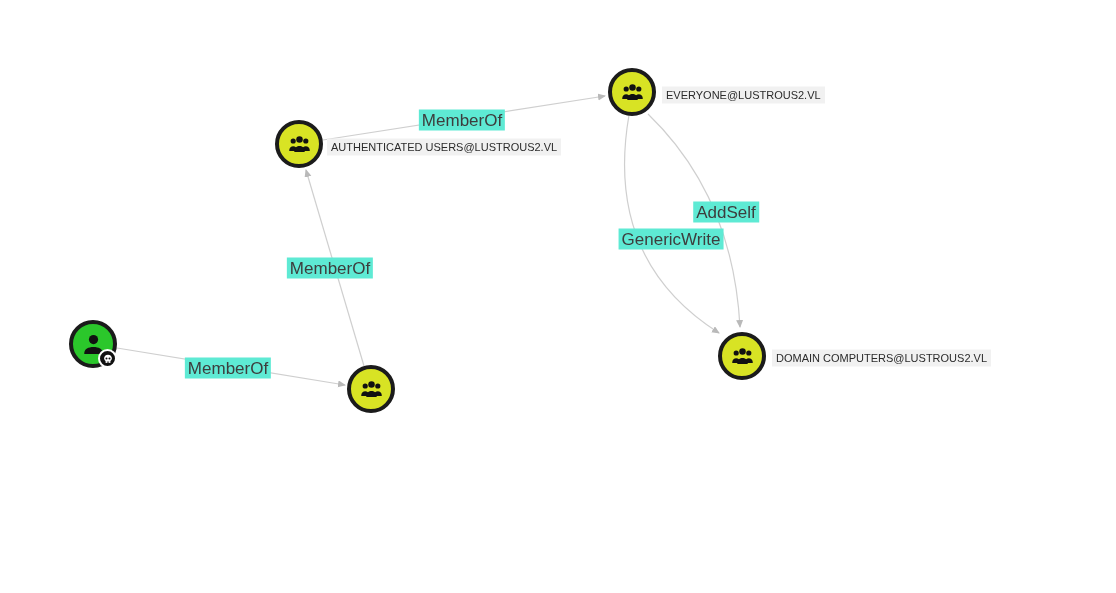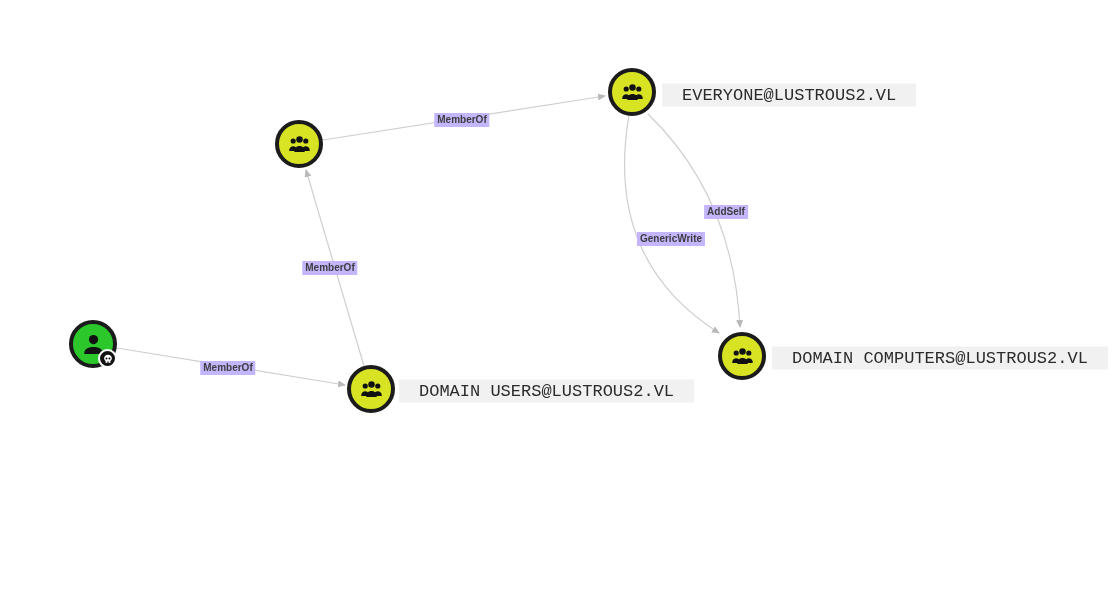--- a/index.html
+++ b/index.html
@@ -38,38 +38,36 @@
     border-radius: 50%;
     display: flex; align-items: center; justify-content: center;
   }
   .badge svg { width: 12px; height: 12px; display: block; }
 
   .node-label {
     position: absolute;
     transform: translateY(-50%);
     background: #f1f1f1;
     color: #2b2b2b;
-    font-size: 17px;
+    font-size: 11px;
     line-height: 1;
-    padding: 3px 20px;
+    padding: 3px 4px;
     white-space: nowrap;
-    font-family: Liberation Mono, monospace;
   }
 
   .edge-label {
     position: absolute;
     transform: translate(-50%, -50%);
-    background: #c4b5fd;
+    background: #5eead4;
     color: #3d3d3d;
-    font-size: 10px;
+    font-size: 17px;
     line-height: 1;
     padding: 2px 3px;
     white-space: nowrap;
     cursor: pointer;
-    font-weight: bold;
   }
 </style>
 </head>
 <body>
 
 <div class="canvas">
 
   <svg class="edges" width="1116" height="593" viewBox="0 0 1116 593">
     <defs>
       <marker id="arrow" markerWidth="9" markerHeight="8" refX="7" refY="3.5" orient="auto" markerUnits="userSpaceOnUse">
@@ -108,20 +106,21 @@
   <div class="node" style="left: 275px; top: 120px; background: rgb(216, 227, 36);">
     <svg class="glyph" viewBox="0 0 24 24">
       <circle cx="6.4" cy="8.9" r="2.3" fill="#111"></circle>
       <path d="M2.9,16.9 c0,-2.3 1.8,-3.4 3.5,-3.4 s3.5,1.1 3.5,3.4 v0.8 H2.9 z" fill="#111"></path>
       <circle cx="17.6" cy="8.9" r="2.3" fill="#111"></circle>
       <path d="M14.1,16.9 c0,-2.3 1.8,-3.4 3.5,-3.4 s3.5,1.1 3.5,3.4 v0.8 h-7 z" fill="#111"></path>
       <circle cx="12" cy="7.6" r="2.9" fill="#111"></circle>
       <path d="M7.4,17.7 c0,-3 2.3,-4.4 4.6,-4.4 s4.6,1.4 4.6,4.4 v1 H7.4 z" fill="#111"></path>
     </svg>
   </div>
+  <div class="node-label" style="left:327px; top:147px;">AUTHENTICATED USERS@LUSTROUS2.VL</div>
 
   <div class="node" style="left: 608px; top: 68px; background: rgb(216, 227, 36);">
     <svg class="glyph" viewBox="0 0 24 24">
       <circle cx="6.4" cy="8.9" r="2.3" fill="#111"></circle>
       <path d="M2.9,16.9 c0,-2.3 1.8,-3.4 3.5,-3.4 s3.5,1.1 3.5,3.4 v0.8 H2.9 z" fill="#111"></path>
       <circle cx="17.6" cy="8.9" r="2.3" fill="#111"></circle>
       <path d="M14.1,16.9 c0,-2.3 1.8,-3.4 3.5,-3.4 s3.5,1.1 3.5,3.4 v0.8 h-7 z" fill="#111"></path>
       <circle cx="12" cy="7.6" r="2.9" fill="#111"></circle>
       <path d="M7.4,17.7 c0,-3 2.3,-4.4 4.6,-4.4 s4.6,1.4 4.6,4.4 v1 H7.4 z" fill="#111"></path>
     </svg>
@@ -131,21 +130,20 @@
   <div class="node" style="left: 347px; top: 365px; background: rgb(216, 227, 36);">
     <svg class="glyph" viewBox="0 0 24 24">
       <circle cx="6.4" cy="8.9" r="2.3" fill="#111"></circle>
       <path d="M2.9,16.9 c0,-2.3 1.8,-3.4 3.5,-3.4 s3.5,1.1 3.5,3.4 v0.8 H2.9 z" fill="#111"></path>
       <circle cx="17.6" cy="8.9" r="2.3" fill="#111"></circle>
       <path d="M14.1,16.9 c0,-2.3 1.8,-3.4 3.5,-3.4 s3.5,1.1 3.5,3.4 v0.8 h-7 z" fill="#111"></path>
       <circle cx="12" cy="7.6" r="2.9" fill="#111"></circle>
       <path d="M7.4,17.7 c0,-3 2.3,-4.4 4.6,-4.4 s4.6,1.4 4.6,4.4 v1 H7.4 z" fill="#111"></path>
     </svg>
   </div>
-  <div class="node-label" style="left:399px; top:391px;">DOMAIN USERS@LUSTROUS2.VL</div>
 
   <div class="node" style="left: 718px; top: 332px; background: rgb(216, 227, 36);">
     <svg class="glyph" viewBox="0 0 24 24">
       <circle cx="6.4" cy="8.9" r="2.3" fill="#111"></circle>
       <path d="M2.9,16.9 c0,-2.3 1.8,-3.4 3.5,-3.4 s3.5,1.1 3.5,3.4 v0.8 H2.9 z" fill="#111"></path>
       <circle cx="17.6" cy="8.9" r="2.3" fill="#111"></circle>
       <path d="M14.1,16.9 c0,-2.3 1.8,-3.4 3.5,-3.4 s3.5,1.1 3.5,3.4 v0.8 h-7 z" fill="#111"></path>
       <circle cx="12" cy="7.6" r="2.9" fill="#111"></circle>
       <path d="M7.4,17.7 c0,-3 2.3,-4.4 4.6,-4.4 s4.6,1.4 4.6,4.4 v1 H7.4 z" fill="#111"></path>
     </svg>

